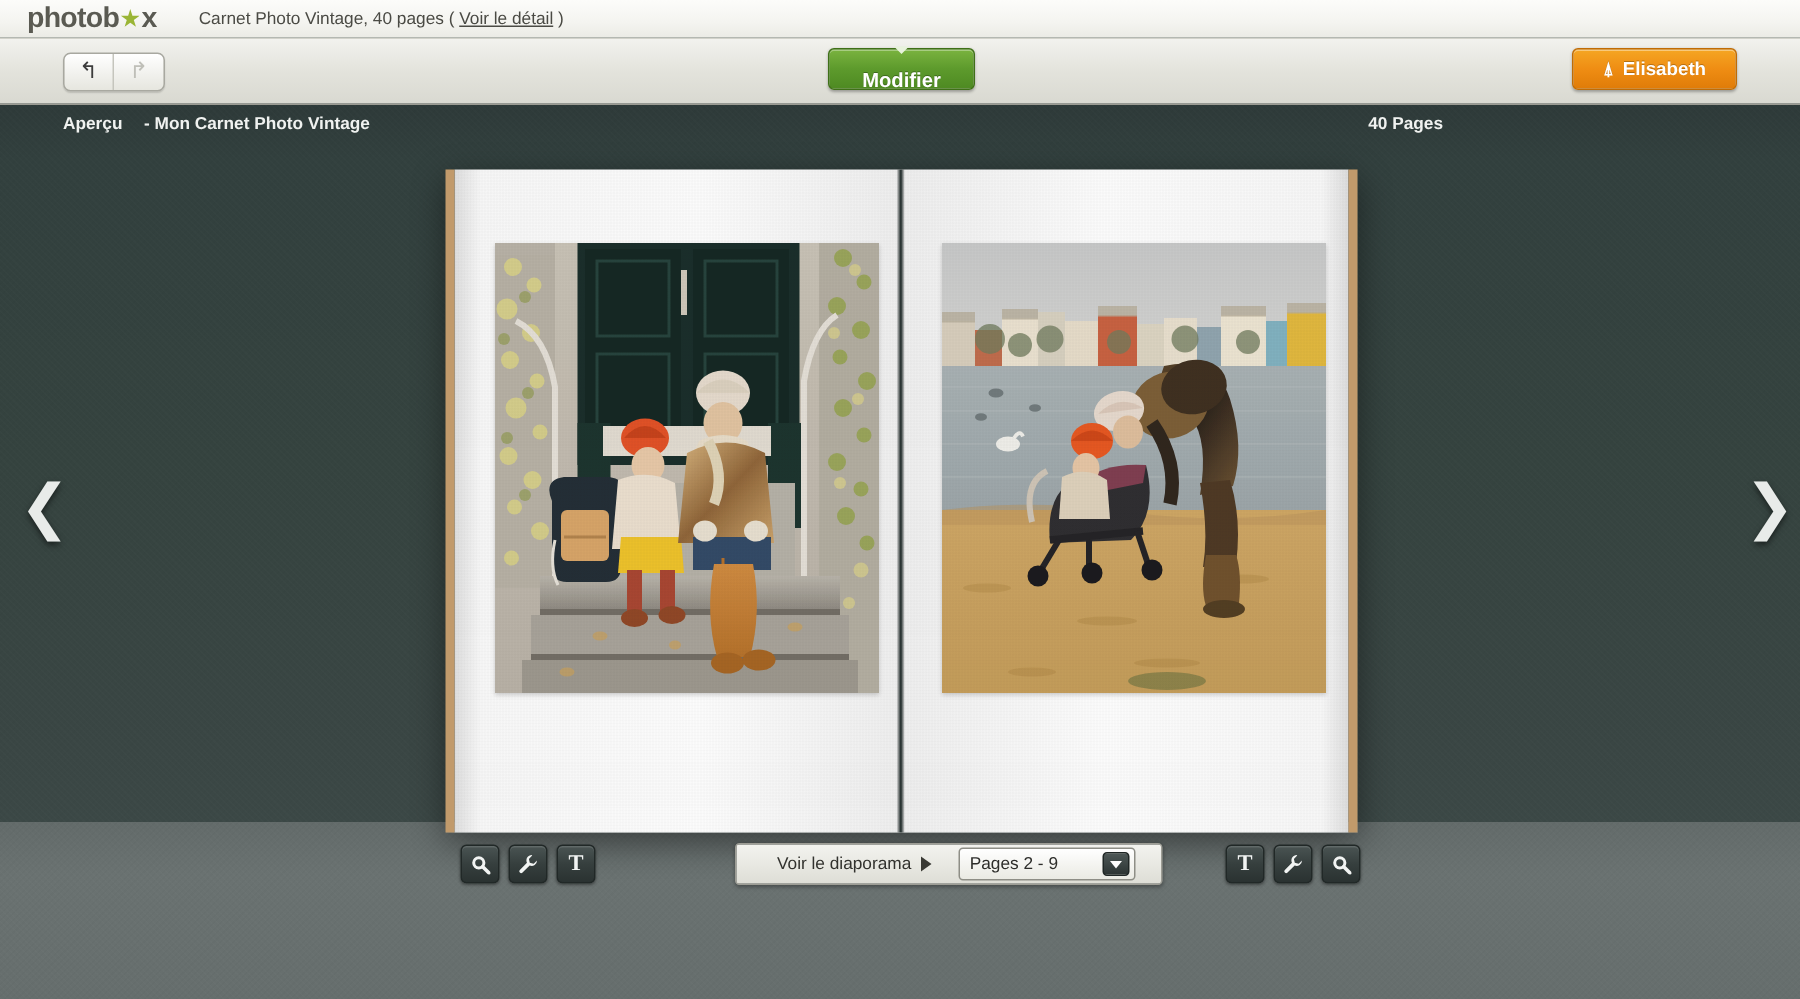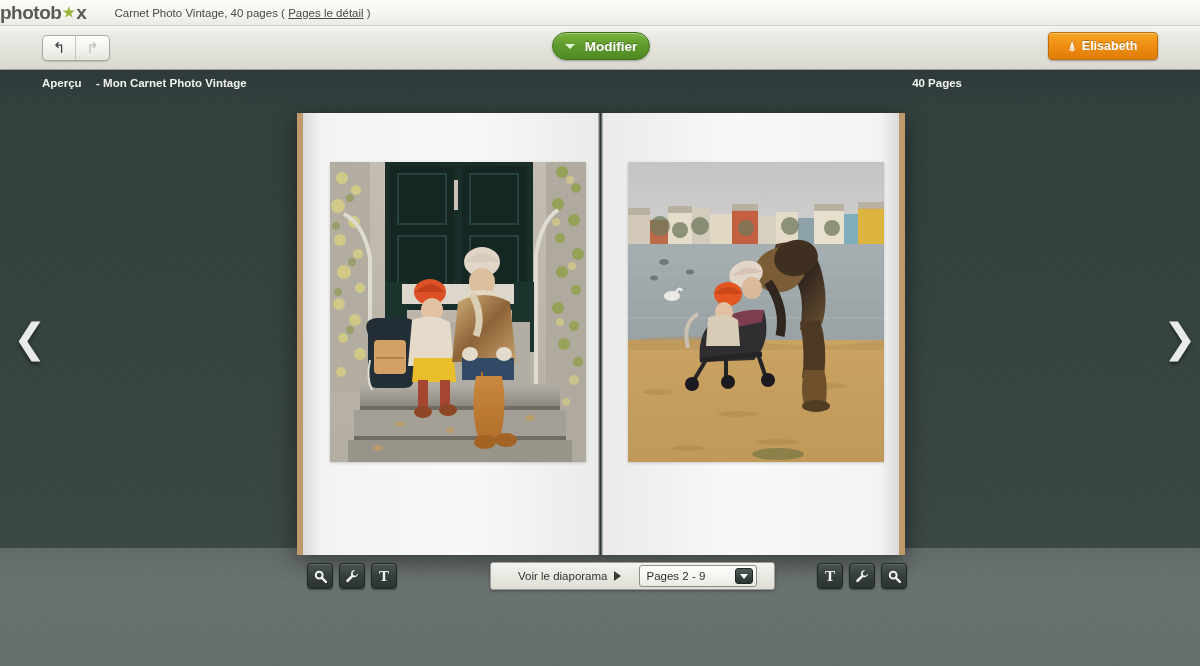--- a/index.html
+++ b/index.html
@@ -14,20 +14,21 @@
 
   
   .topbar {
     position: absolute; left: 0; top: 0;
     width: 1200px; height: 26px;
     background: linear-gradient(to bottom, #fcfcfa 0%, #f4f4f0 60%, #ebebe5 100%);
     border-bottom: 1px solid #d2d2ca;
     display: flex; align-items: center;
   }
   .logo {
+    margin-left: 18px;
     font-size: 19px;
     font-weight: bold;
     letter-spacing: -0.5px;
     color: #5a5a52;
     display: flex; align-items: center;
     line-height: 1;
   }
   .logo-star {
     display: inline-block;
     width: 13px; height: 13px;
@@ -118,25 +119,26 @@
     font-size: 15px; line-height: 1;
   }
   .undo-btn { color: #3d3d3d; border-right: 1px solid #c5c5bd; }
   .redo-btn { color: #bfbfb8; }
 
   .modifier-btn {
     position: absolute; left: 552px; top: 6px;
     width: 98px; height: 28px;
     background: linear-gradient(to bottom, #7ab33f 0%, #5d9a2c 50%, #4e8a22 100%);
     border: 1px solid #3f7018;
-    border-radius: 14px;
+    border-radius: 4px;
     box-shadow: inset 0 1px 0 rgba(255,255,255,0.35), 0 1px 2px rgba(0,0,0,0.3);
     color: #fff; font-size: 13.5px; font-weight: bold;
     display: flex; align-items: center; justify-content: center; gap: 10px;
     text-shadow: 0 -1px 0 rgba(0,0,0,0.3);
+    flex-direction: column;
   }
   .caret-down {
     width: 0; height: 0;
     border-left: 5px solid transparent;
     border-right: 5px solid transparent;
     border-top: 5px solid #e8f3dc;
   }
 
   .commander-btn {
     position: absolute; right: 42px; top: 6px;
@@ -324,21 +326,21 @@
 
 <div class="topbar">
   <div class="logo">
     <span>photob</span>
     <span class="logo-star"></span>
     <span>x</span>
   </div>
   <div class="doc-info">
     <span>Carnet Photo Vintage, 40 pages</span>
     <span>(</span>
-    <a href="#">Pages le détail</a>
+    <a href="#">Voir le détail</a>
     <span>)</span>
   </div>
 </div>
 
 <div class="toolbar">
   <div class="undo-group">
     <div class="undo-btn">
       <span>↰</span>
     </div>
     <div class="redo-btn">

